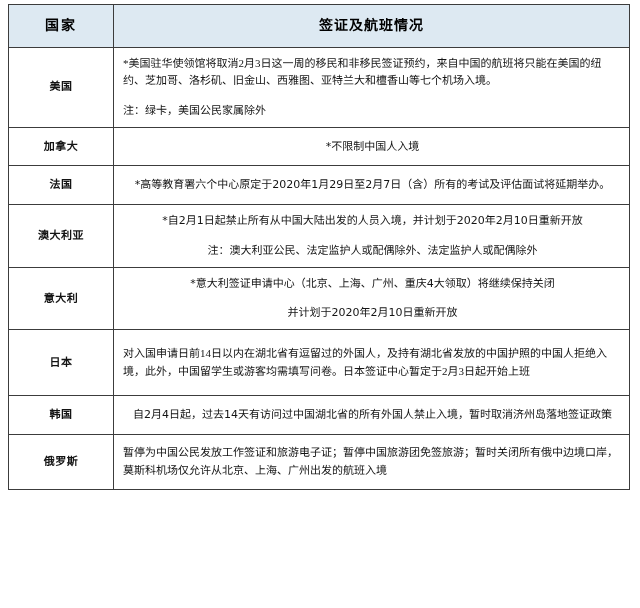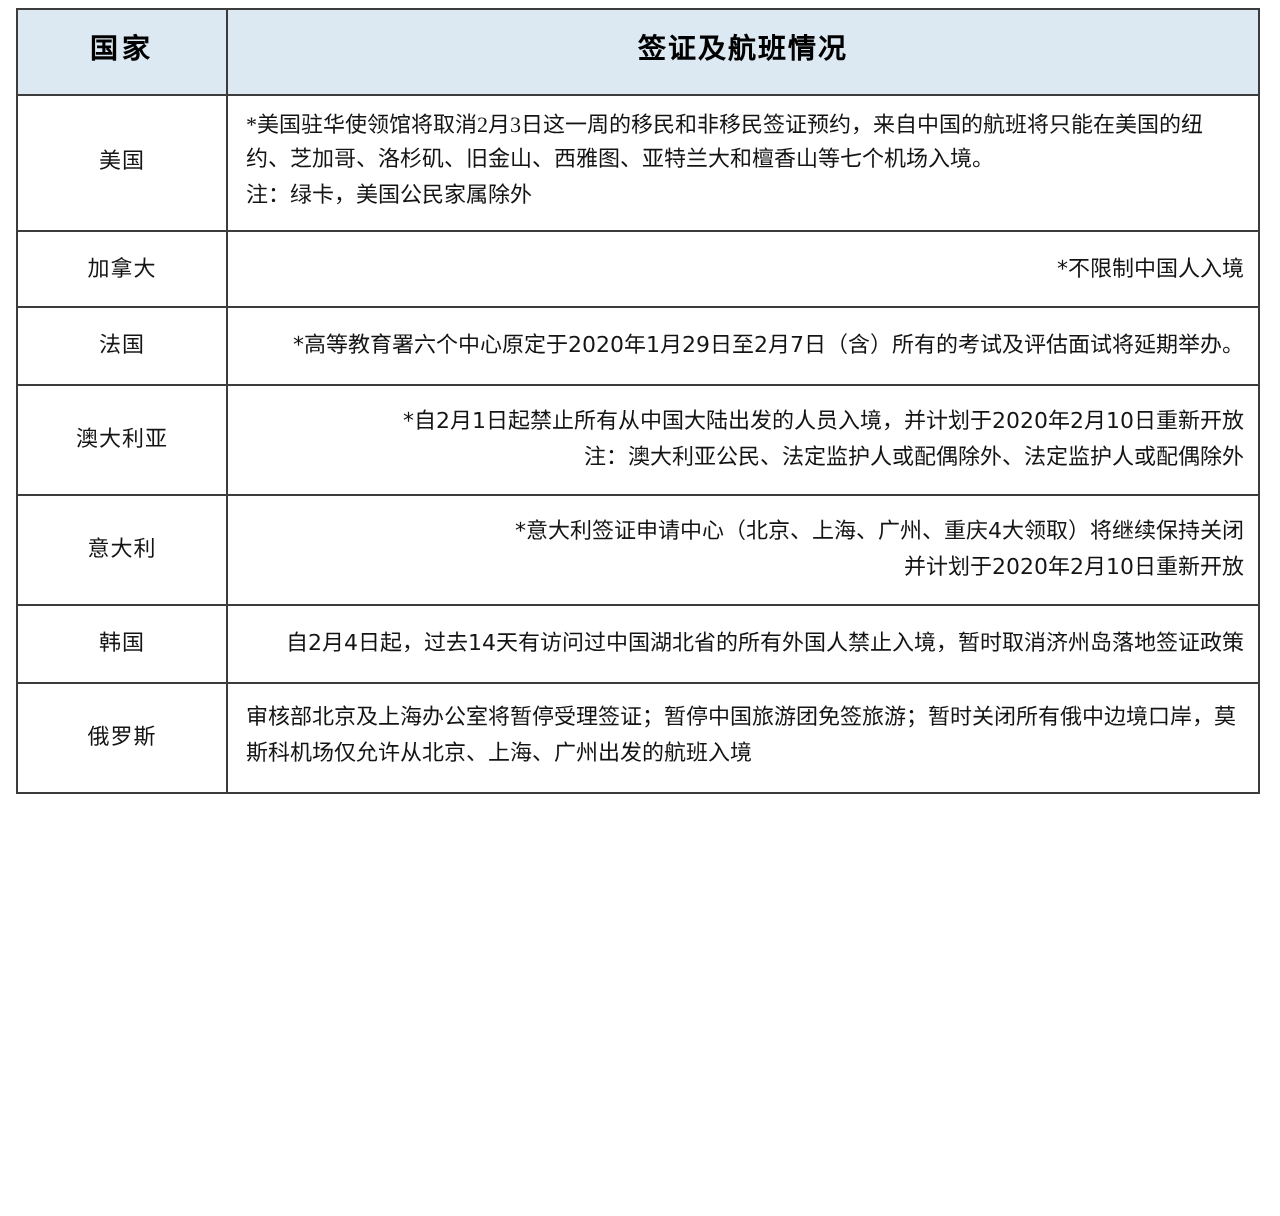--- a/index.html
+++ b/index.html
@@ -60,30 +60,31 @@
     line-height: 1.62;
     color: #141414;
     padding: 7px 6px;
   }
   tbody td.country-cell {
     text-align: center;
     letter-spacing: 0.5px;
     padding-left: 2px;
     padding-right: 2px;
     white-space: nowrap;
+    font-weight: bold;
   }
   tbody td.detail-cell {
     padding-left: 9px;
     padding-right: 7px;
   }
-  tbody td.detail-cell.align-center { text-align: right; }
+  tbody td.detail-cell.align-center { text-align: center; }
   tbody td.detail-cell.align-left   { text-align: left; font-family: Liberation Serif, serif; }
 
   .detail-line { display: block; white-space: normal; }
-  .detail-line + .detail-line { margin-top: 0px; }
+  .detail-line + .detail-line { margin-top: 12px; }
 
   
   tr.row-h-tall   td { height: 66px; }
   tr.row-h-mid    td { height: 55px; }
   tr.row-h-short  td { height: 39px; }
   tr.row-h-xshort td { height: 38px; }
 </style>
 </head>
 <body>
 
@@ -126,27 +127,33 @@
             <span class="detail-line">注：澳大利亚公民、法定监护人或配偶除外、法定监护人或配偶除外</span>
           </td>
         </tr>
         <tr class="row-h-mid">
           <td class="country-cell">意大利</td>
           <td class="detail-cell align-center">
             <span class="detail-line">*意大利签证申请中心（北京、上海、广州、重庆4大领取）将继续保持关闭</span>
             <span class="detail-line">并计划于2020年2月10日重新开放</span>
           </td>
         </tr>
+        <tr class="row-h-tall">
+          <td class="country-cell">日本</td>
+          <td class="detail-cell align-left">
+            <span class="detail-line">对入国申请日前14日以内在湖北省有逗留过的外国人，及持有湖北省发放的中国护照的中国人拒绝入境，此外，中国留学生或游客均需填写问卷。日本签证中心暂定于2月3日起开始上班</span>
+          </td>
+        </tr>
         <tr class="row-h-short">
           <td class="country-cell">韩国</td>
           <td class="detail-cell align-center">
             <span class="detail-line">自2月4日起，过去14天有访问过中国湖北省的所有外国人禁止入境，暂时取消济州岛落地签证政策</span>
           </td>
         </tr>
         <tr class="row-h-mid">
           <td class="country-cell">俄罗斯</td>
           <td class="detail-cell align-left">
-            <span class="detail-line">审核部北京及上海办公室将暂停受理签证；暂停中国旅游团免签旅游；暂时关闭所有俄中边境口岸，莫斯科机场仅允许从北京、上海、广州出发的航班入境</span>
+            <span class="detail-line">暂停为中国公民发放工作签证和旅游电子证；暂停中国旅游团免签旅游；暂时关闭所有俄中边境口岸，莫斯科机场仅允许从北京、上海、广州出发的航班入境</span>
           </td>
         </tr>
       </tbody>
   </table>
 </div>
 
 </body></html>

